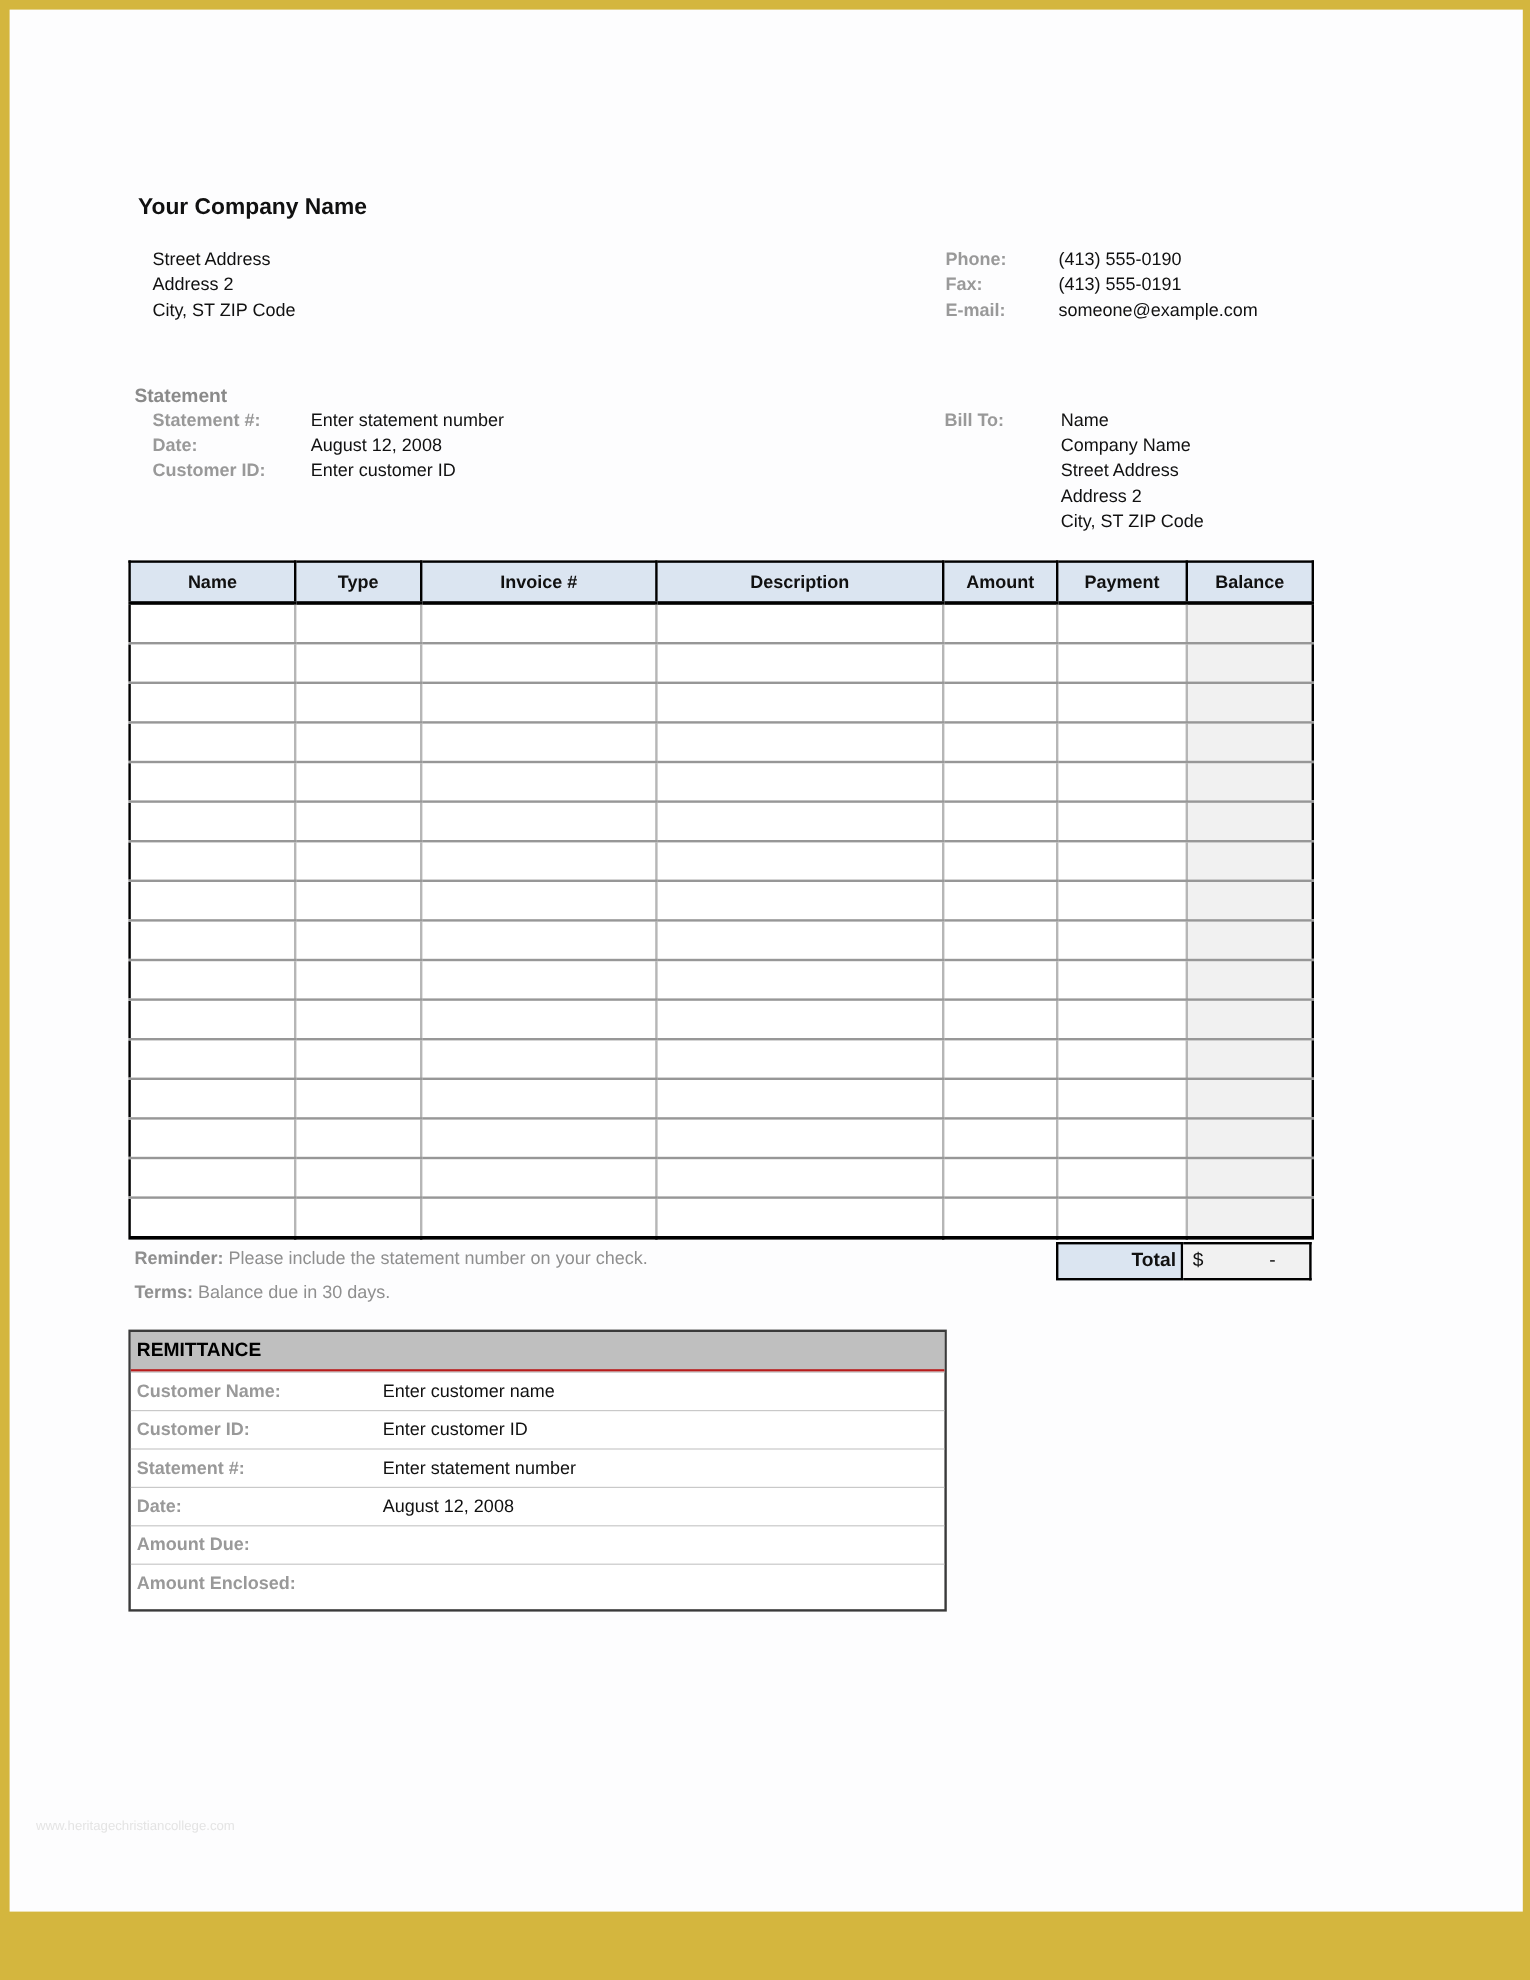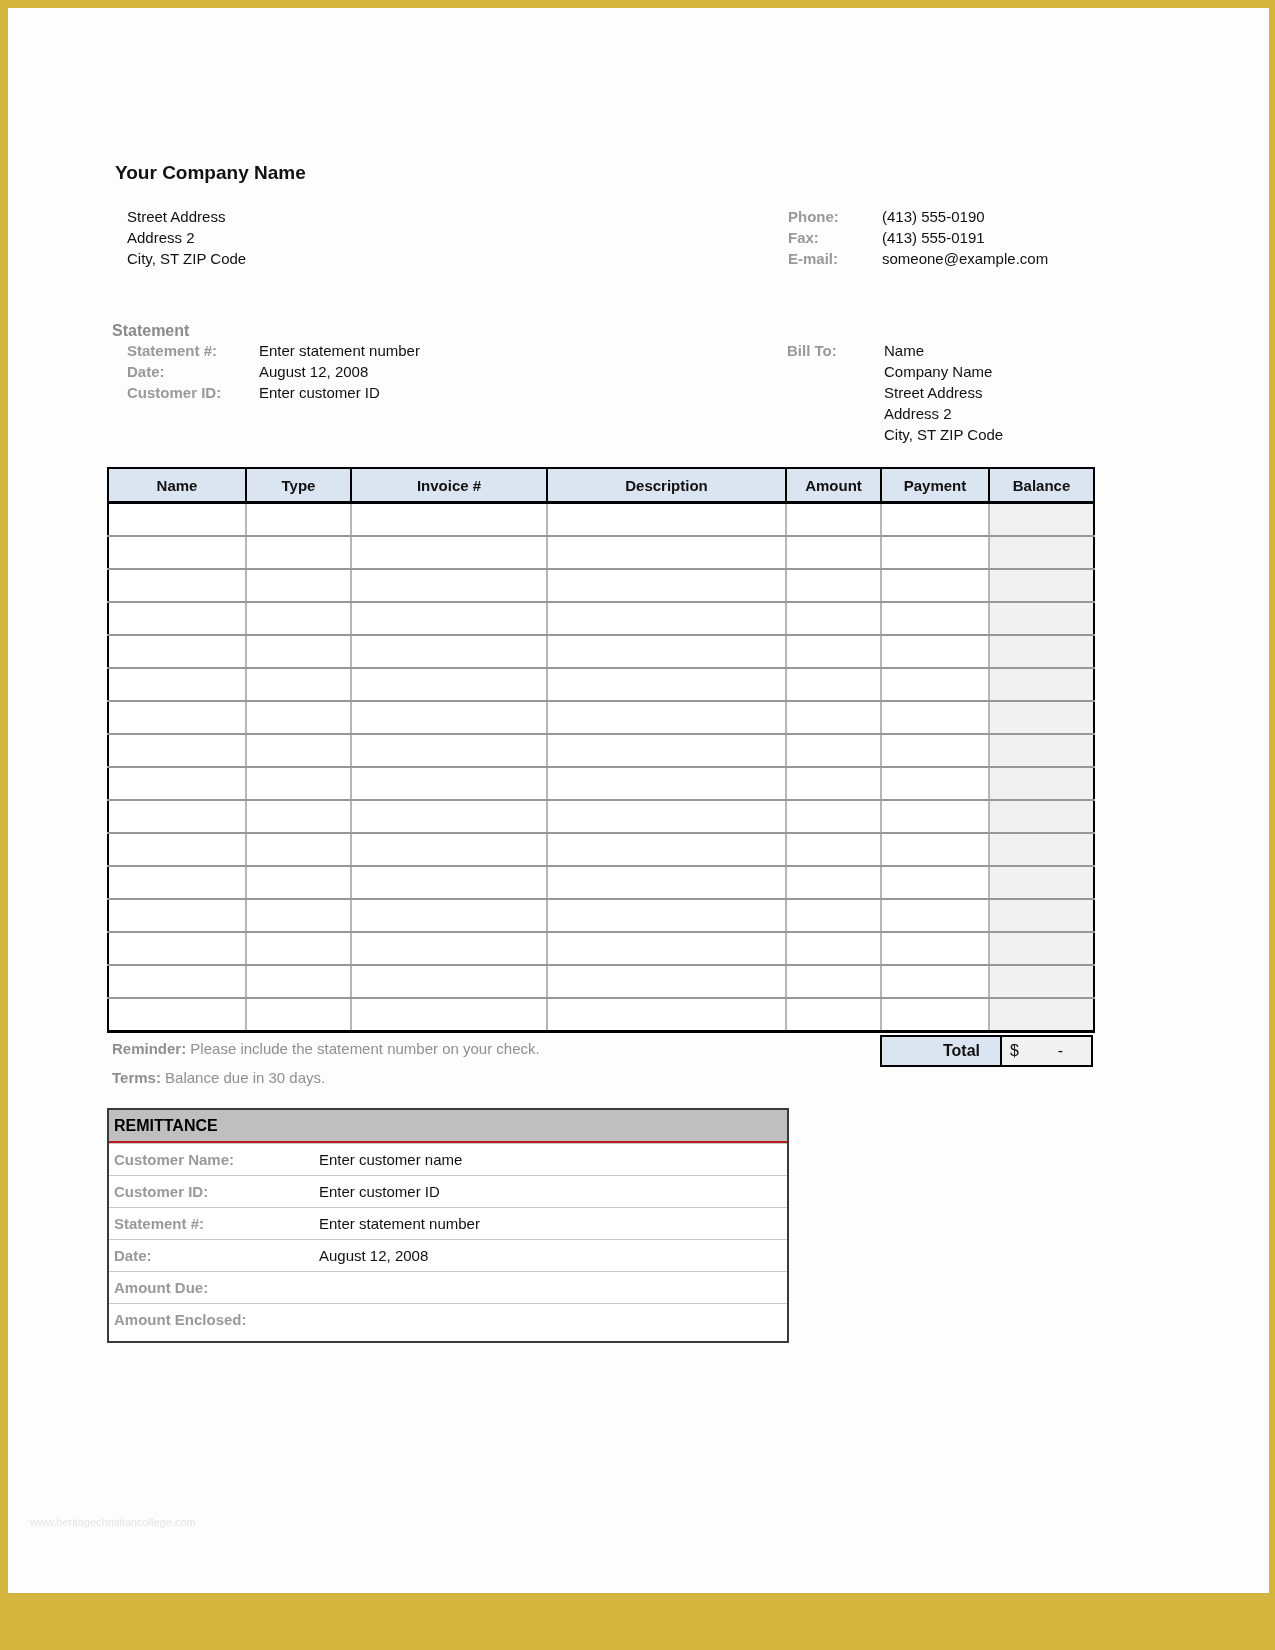--- a/index.html
+++ b/index.html
@@ -74,24 +74,24 @@
   table.stmt tr:last-child td { border-bottom: none; }
   table.stmt td.balance-cell { background: #f1f1f1; }
   table.stmt { border-bottom-width: 3px; }
 
   
   .total-row {
     left: 880px; top: 1035px; width: 213px; height: 32px;
     display: flex; font-size: 16px;
   }
   .total-label-cell {
-    width: 122px; background: #dbe5f1;
+    width: 106px; background: #dbe5f1;
     border: 2px solid #000; border-right: 2px solid #000;
     display: flex; align-items: center; justify-content: flex-end;
-    font-weight: bold; padding-right: 20px; box-sizing: border-box;
+    font-weight: bold; padding-right: 4px; box-sizing: border-box;
   }
   .total-value-cell {
     flex: 1; background: #f1f1f1;
     border: 2px solid #000; border-left: none;
     display: flex; align-items: center; justify-content: space-between;
     padding: 0 28px 0 8px; box-sizing: border-box;
   }
 
   
   .reminder { left: 112px; top: 1040px; font-size: 15px; color: #8f8f8f; }

